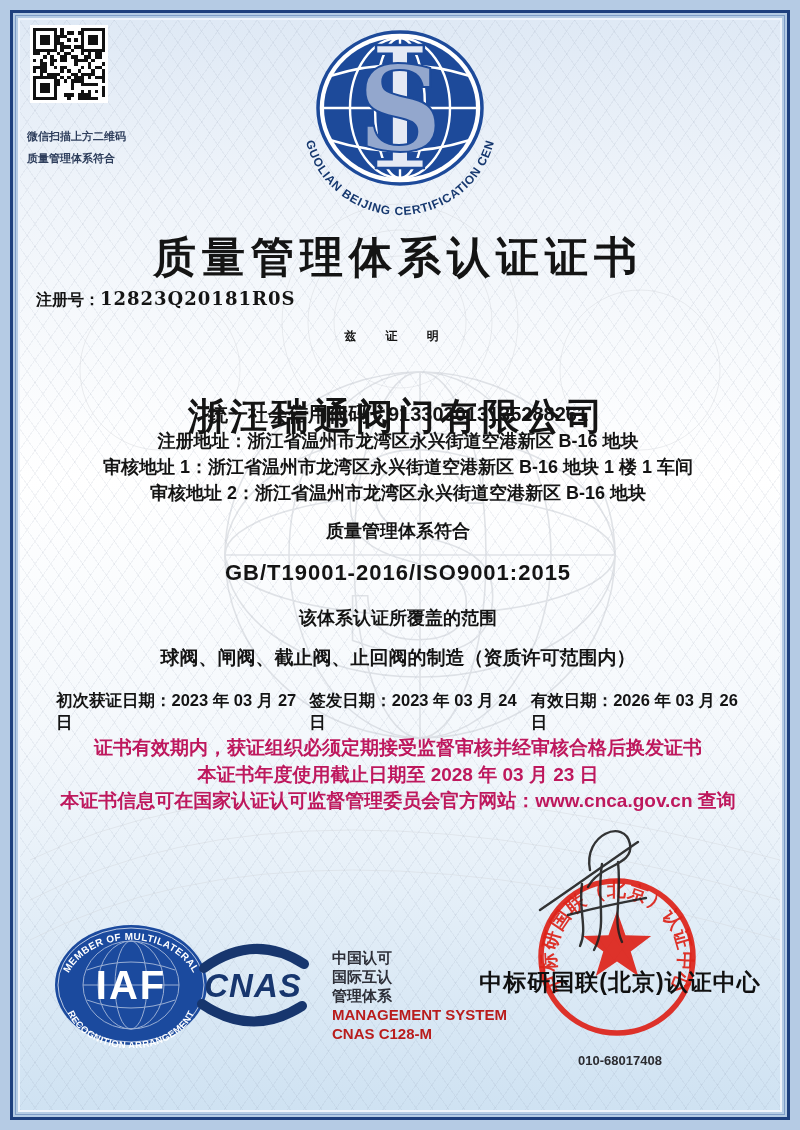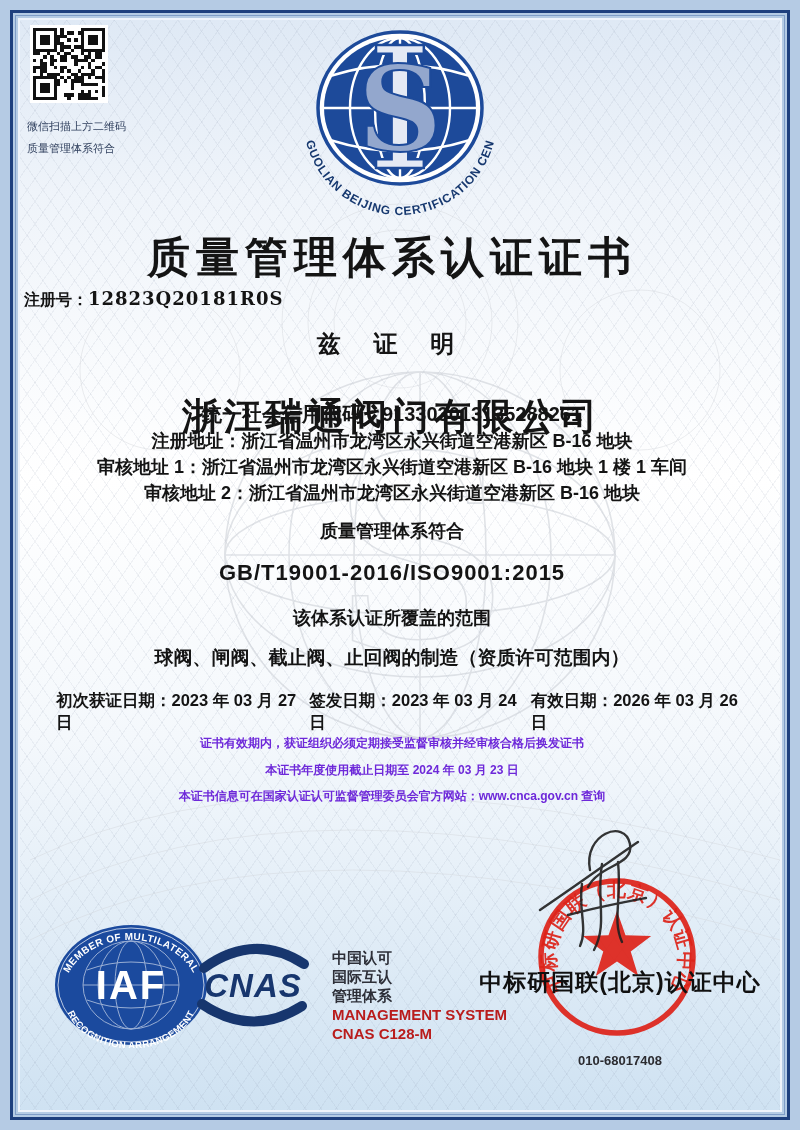--- a/index.html
+++ b/index.html
@@ -16,43 +16,43 @@
         repeating-linear-gradient(55deg, rgba(130,142,165,.10) 0 1px, rgba(0,0,0,0) 1px 13px),
         repeating-linear-gradient(-55deg, rgba(130,142,165,.10) 0 1px, rgba(0,0,0,0) 1px 13px),
         linear-gradient(180deg,#dfe9f5 0%,#eff4fa 16%,#ffffff 42%,#f4f8fc 66%,#cfe2f2 100%);
   }
 
   .watermark { position:absolute; left:0; top:0; z-index:1; pointer-events:none; }
   .layer { position:absolute; z-index:2; }
 
   
   .qr { left:30px; top:25px; width:78px; height:78px; background:#fff; padding:3px; }
-  .qr-caption { left:27px; top:116px; width:150px; font-size:11px; line-height:22px;
-                color:#2e3e5c; font-family:"DejaVu Serif", serif; }
+  .qr-caption { left:27px; top:126px; width:150px; font-size:11px; line-height:22px;
+                color:#2e3e5c; font-family:"DejaVu Serif", serif;font-weight:bold; }
 
   
-  .cline { left:24px; right:40px; text-align:center; color:#141414; }
+  .cline { left:36px; right:40px; text-align:center; color:#141414; }
   .title { top:229px; font-size:43px; font-weight:700; letter-spacing:6px; }
   .regno { top:288px; text-align:left; padding-right:112px; font-size:16px; font-weight:700; }
   .regno .num { font-family:"DejaVu Serif", serif; font-size:18px; font-weight:700; letter-spacing:1px; }
-  .zhengming { top:328px; font-size:24px; font-weight:700; letter-spacing:13px; }
+  .zhengming { top:328px; font-size:12px; font-weight:700; letter-spacing:13px; }
   .company { top:361px; font-size:37px; font-weight:700; letter-spacing:5px;margin-top:31px; }
   .creditcode { top:401px; font-size:20px; font-weight:700; }
   .addr1 { top:429px;text-align:center; } .addr2 { top:455px; } .addr3 { top:481px; }
   .addr { font-size:18px; font-weight:700; }
   .sysintro { top:519px; font-size:18px; font-weight:600; }
   .standard { top:560px; font-size:22px; font-weight:700; letter-spacing:1px; }
   .scopehead { top:606px; font-size:18px; font-weight:600; }
   .scope { top:645px; font-size:19px; font-weight:700; }
 
   .dates { top:690px; left:40px; right:40px; display:flex; justify-content:space-between;
            padding:0 8px 0 16px; }
   .dates div { font-size:16.5px; font-weight:700; color:#141414; }
 
-  .note { font-size:12px; font-weight:700; color:#6d28d9; }
+  .note { font-size:19px; font-weight:700; color:#be185d; }
   .note1 { top:735px; } .note2 { top:762px; } .note3 { top:788px; }
 
   
   .iaf { left:52px; top:922px; width:158px; height:126px; }
   .cnas { left:194px; top:938px; width:118px; height:94px; }
   .cnas-text { left:332px; top:948px; width:190px; color:#2d2f38; }
   .cnas-text .cn { font-size:15px; line-height:19px; font-weight:600; }
   .cnas-text .en { font-size:15px; line-height:19px; font-weight:700; color:#b91c1c; }
   .seal { left:505px; top:845px; width:224px; height:224px; }
   .signature { left:528px; top:812px; width:175px; height:155px; }
@@ -276,21 +276,21 @@
   <div class="layer cline scope">球阀、闸阀、截止阀、止回阀的制造（资质许可范围内）</div>
   <div class="layer cline scopehead">该体系认证所覆盖的范围</div>
 
   <div class="layer dates">
     <div>初次获证日期：2023 年 03 月 27 日</div>
     <div>签发日期：2023 年 03 月 24 日</div>
     <div>有效日期：2026 年 03 月 26 日</div>
   </div>
 
   <div class="layer cline note note1">证书有效期内，获证组织必须定期接受监督审核并经审核合格后换发证书</div>
-  <div class="layer cline note note2">本证书年度使用截止日期至 2024 年 03 月 23 日</div>
+  <div class="layer cline note note2">本证书年度使用截止日期至 2028 年 03 月 23 日</div>
   <div class="layer cline note note3">本证书信息可在国家认证认可监督管理委员会官方网站：www.cnca.gov.cn 查询</div>
 
   <svg class="layer iaf" viewBox="0 0 158 126">
     <ellipse cx="79" cy="63" rx="76" ry="60" fill="#1b4a9e"></ellipse>
     <ellipse cx="79" cy="63" rx="73" ry="57" fill="none" stroke="#ffffff" stroke-width="1" opacity="0.7"></ellipse>
     <g fill="none" stroke="#ffffff" stroke-width="1" opacity="0.55">
       <ellipse cx="79" cy="63" rx="48" ry="44"></ellipse>
       <path d="M35,48 Q79,32 123,48"></path>
       <line x1="31" y1="63" x2="127" y2="63"></line>
       <path d="M35,78 Q79,94 123,78"></path>

